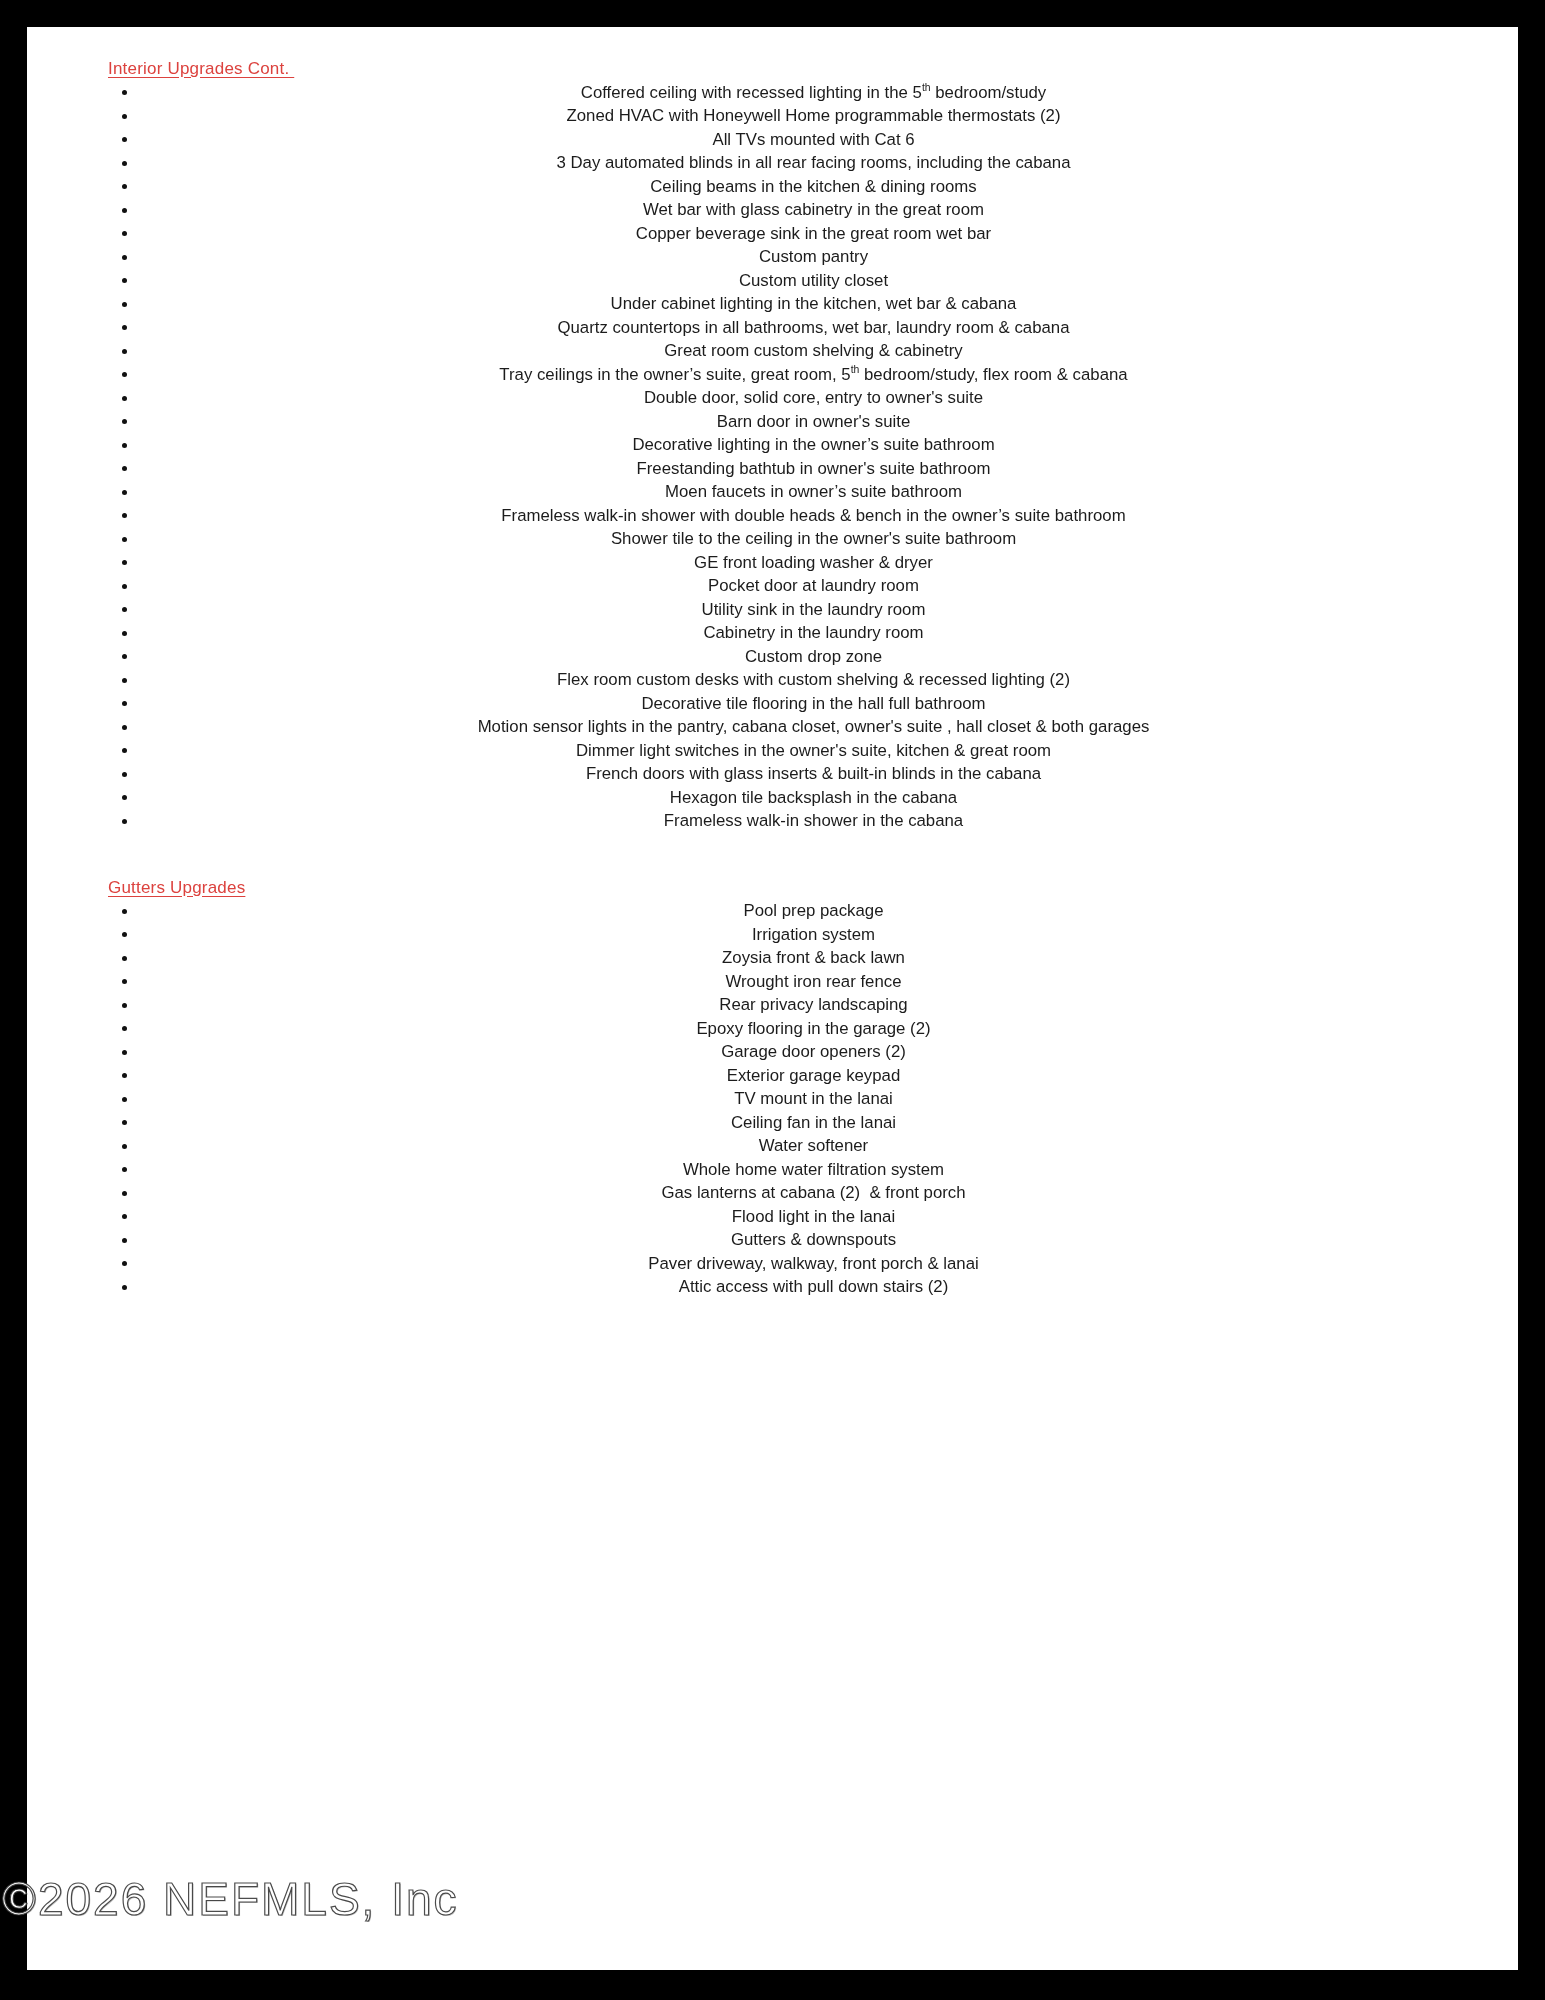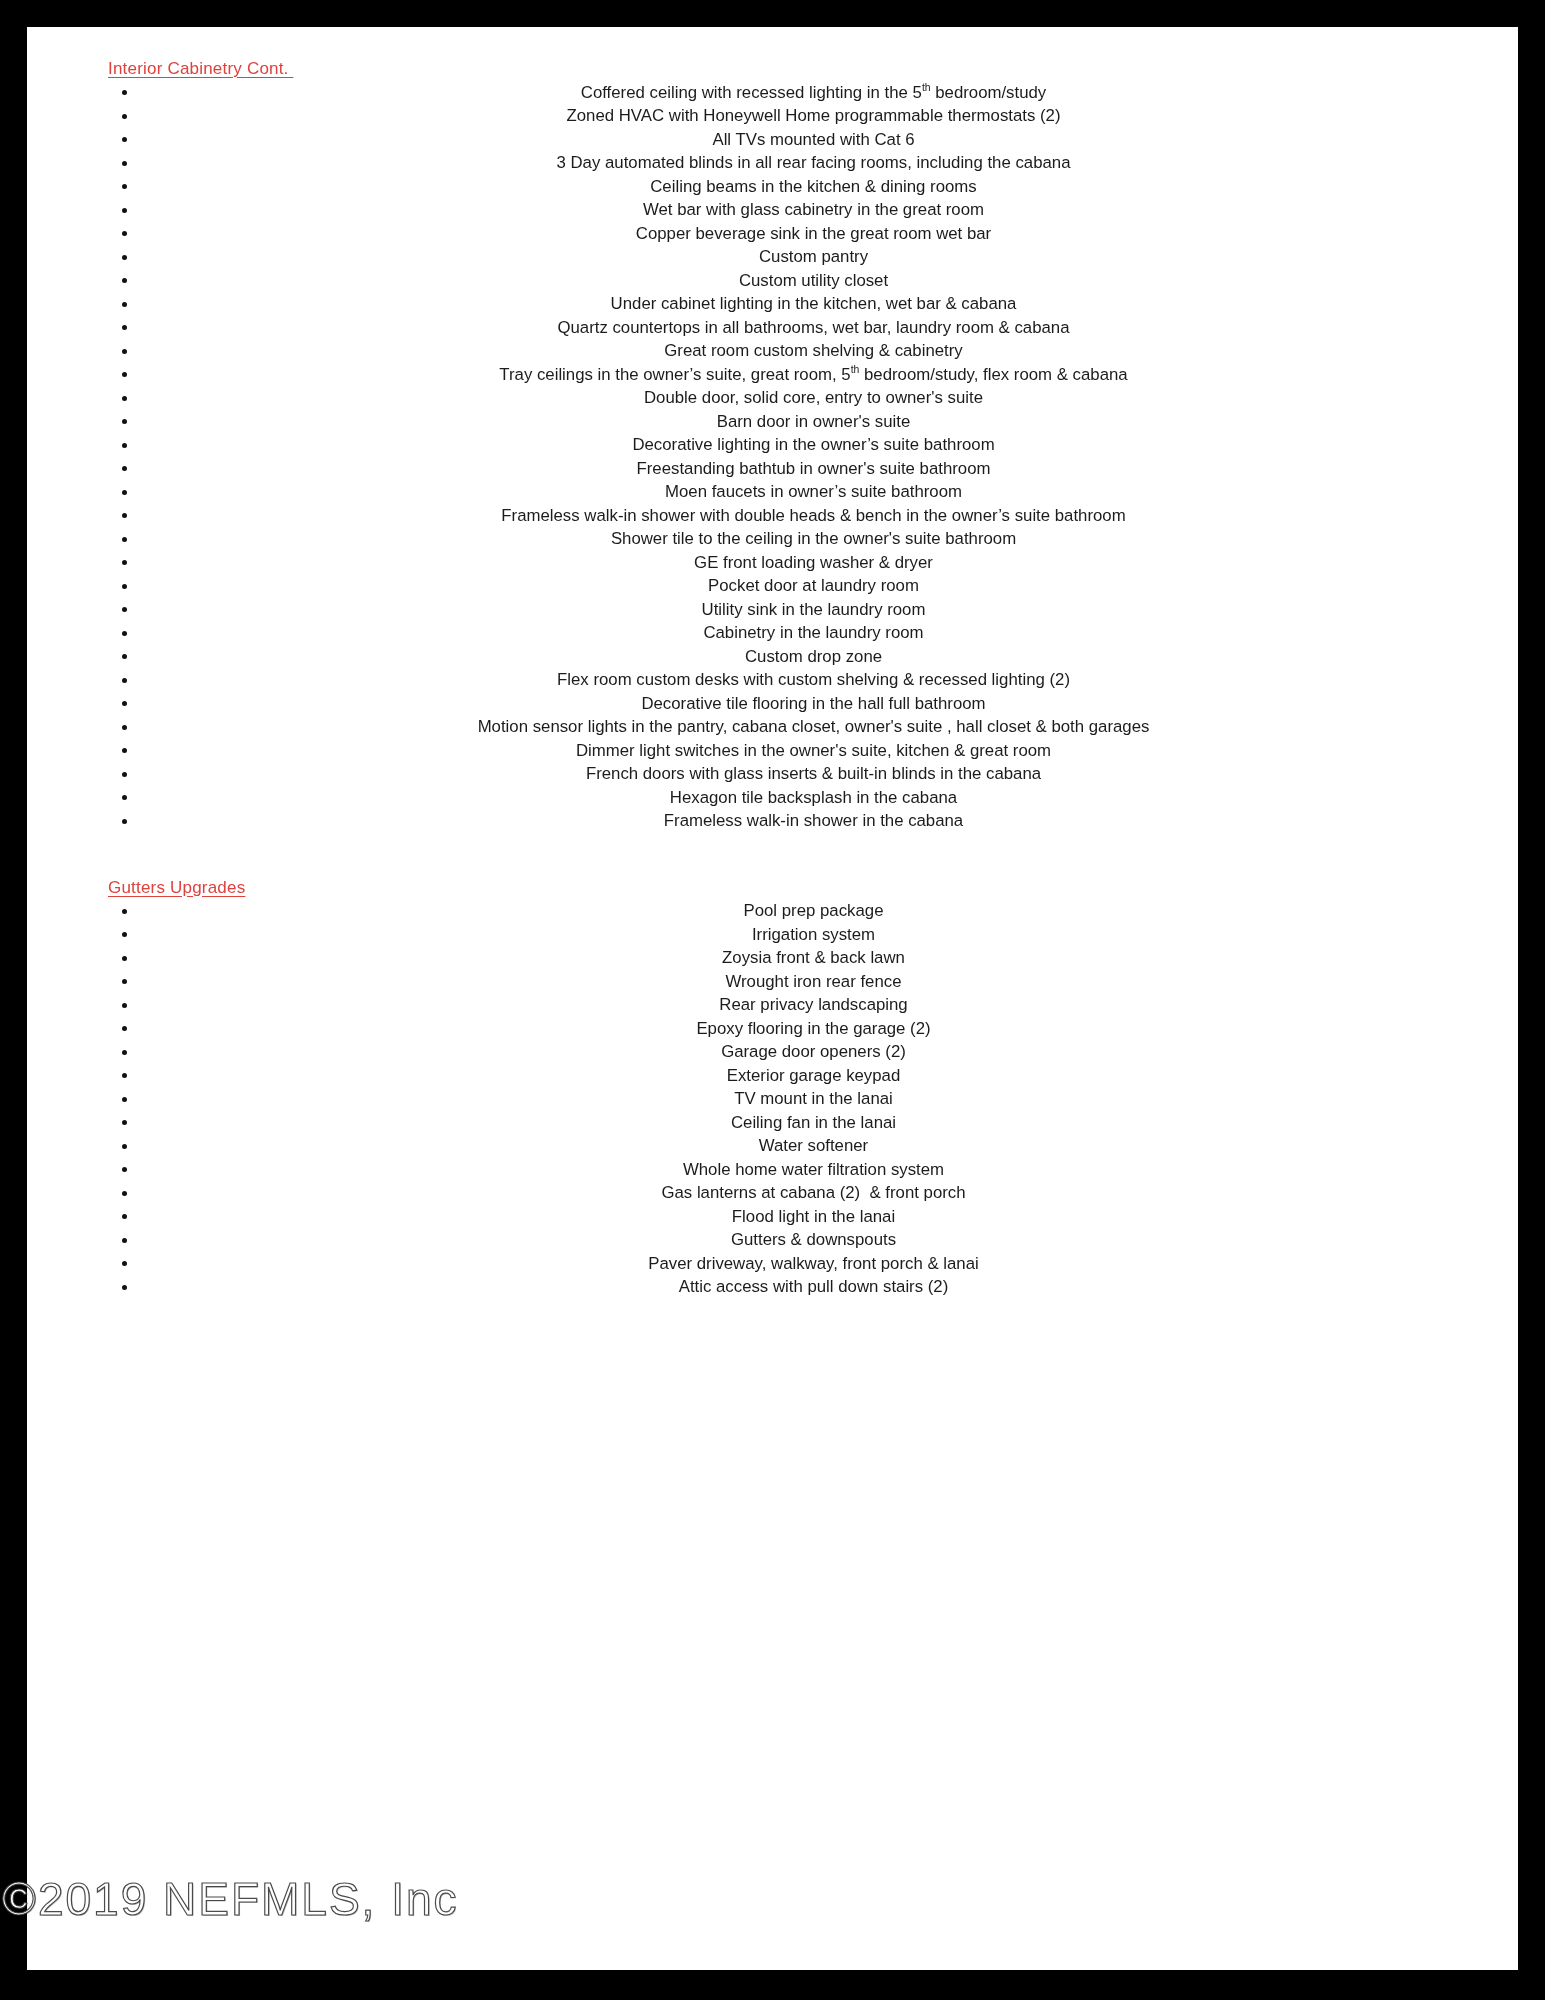--- a/index.html
+++ b/index.html
@@ -80,21 +80,21 @@
     text-shadow: 1px 1px 0 rgba(0,0,0,0.25);
     white-space: nowrap;
   }
 </style>
 </head>
 <body>
 
 <div class="frame">
   <div class="page">
     <div class="content" id="sections-container">
-        <div class="section-heading">Interior Cabinetry Cont. </div>
+        <div class="section-heading">Interior Upgrades Cont. </div>
         <ul class="upgrade-list">
           <li><span class="bullet-dot"></span>Coffered ceiling with recessed lighting in the 5<sup>th</sup> bedroom/study</li>
           <li><span class="bullet-dot"></span>Zoned HVAC with Honeywell Home programmable thermostats (2)</li>
           <li><span class="bullet-dot"></span>All TVs mounted with Cat 6</li>
           <li><span class="bullet-dot"></span>3 Day automated blinds in all rear facing rooms, including the cabana</li>
           <li><span class="bullet-dot"></span>Ceiling beams in the kitchen &amp; dining rooms</li>
           <li><span class="bullet-dot"></span>Wet bar with glass cabinetry in the great room</li>
           <li><span class="bullet-dot"></span>Copper beverage sink in the great room wet bar</li>
           <li><span class="bullet-dot"></span>Custom pantry</li>
           <li><span class="bullet-dot"></span>Custom utility closet</li>
@@ -137,14 +137,14 @@
           <li><span class="bullet-dot"></span>Water softener</li>
           <li><span class="bullet-dot"></span>Whole home water filtration system</li>
           <li><span class="bullet-dot"></span>Gas lanterns at cabana (2)  &amp; front porch</li>
           <li><span class="bullet-dot"></span>Flood light in the lanai</li>
           <li><span class="bullet-dot"></span>Gutters &amp; downspouts</li>
           <li><span class="bullet-dot"></span>Paver driveway, walkway, front porch &amp; lanai</li>
           <li><span class="bullet-dot"></span>Attic access with pull down stairs (2)</li>
         </ul>
       </div>
   </div>
-  <div class="watermark">©2019 NEFMLS, Inc</div>
+  <div class="watermark">©2026 NEFMLS, Inc</div>
 </div>
 
 </body></html>

